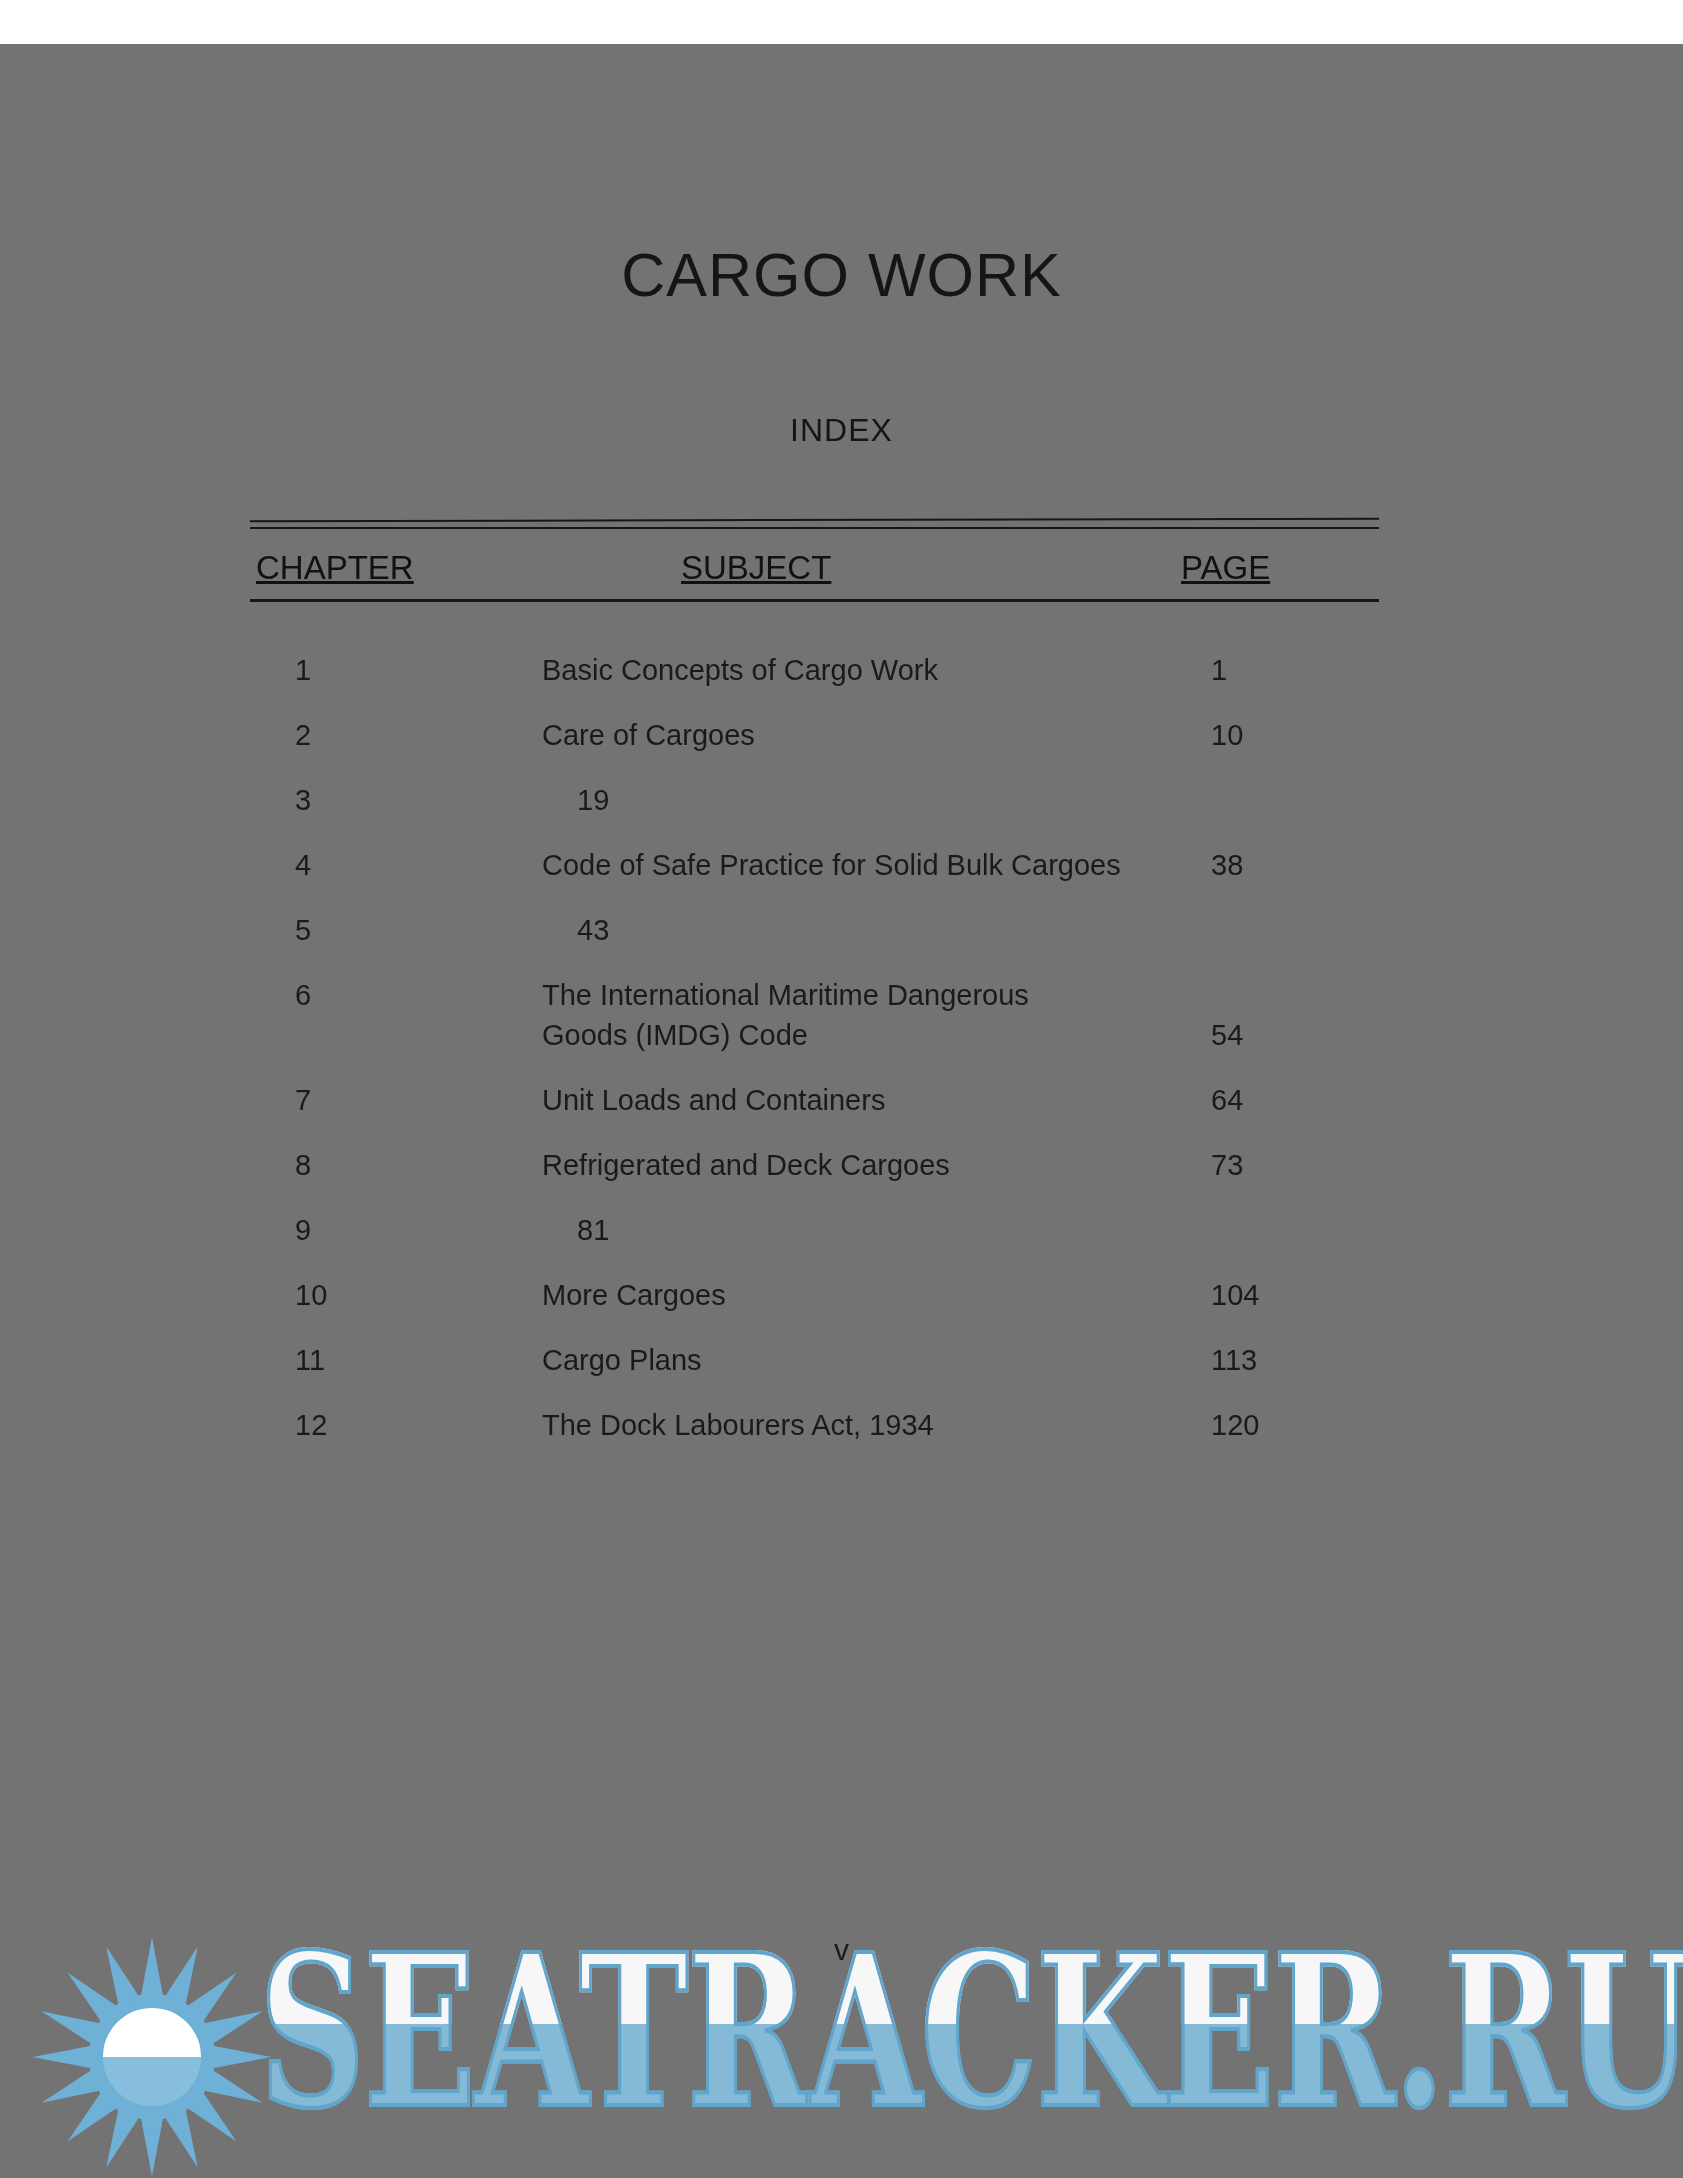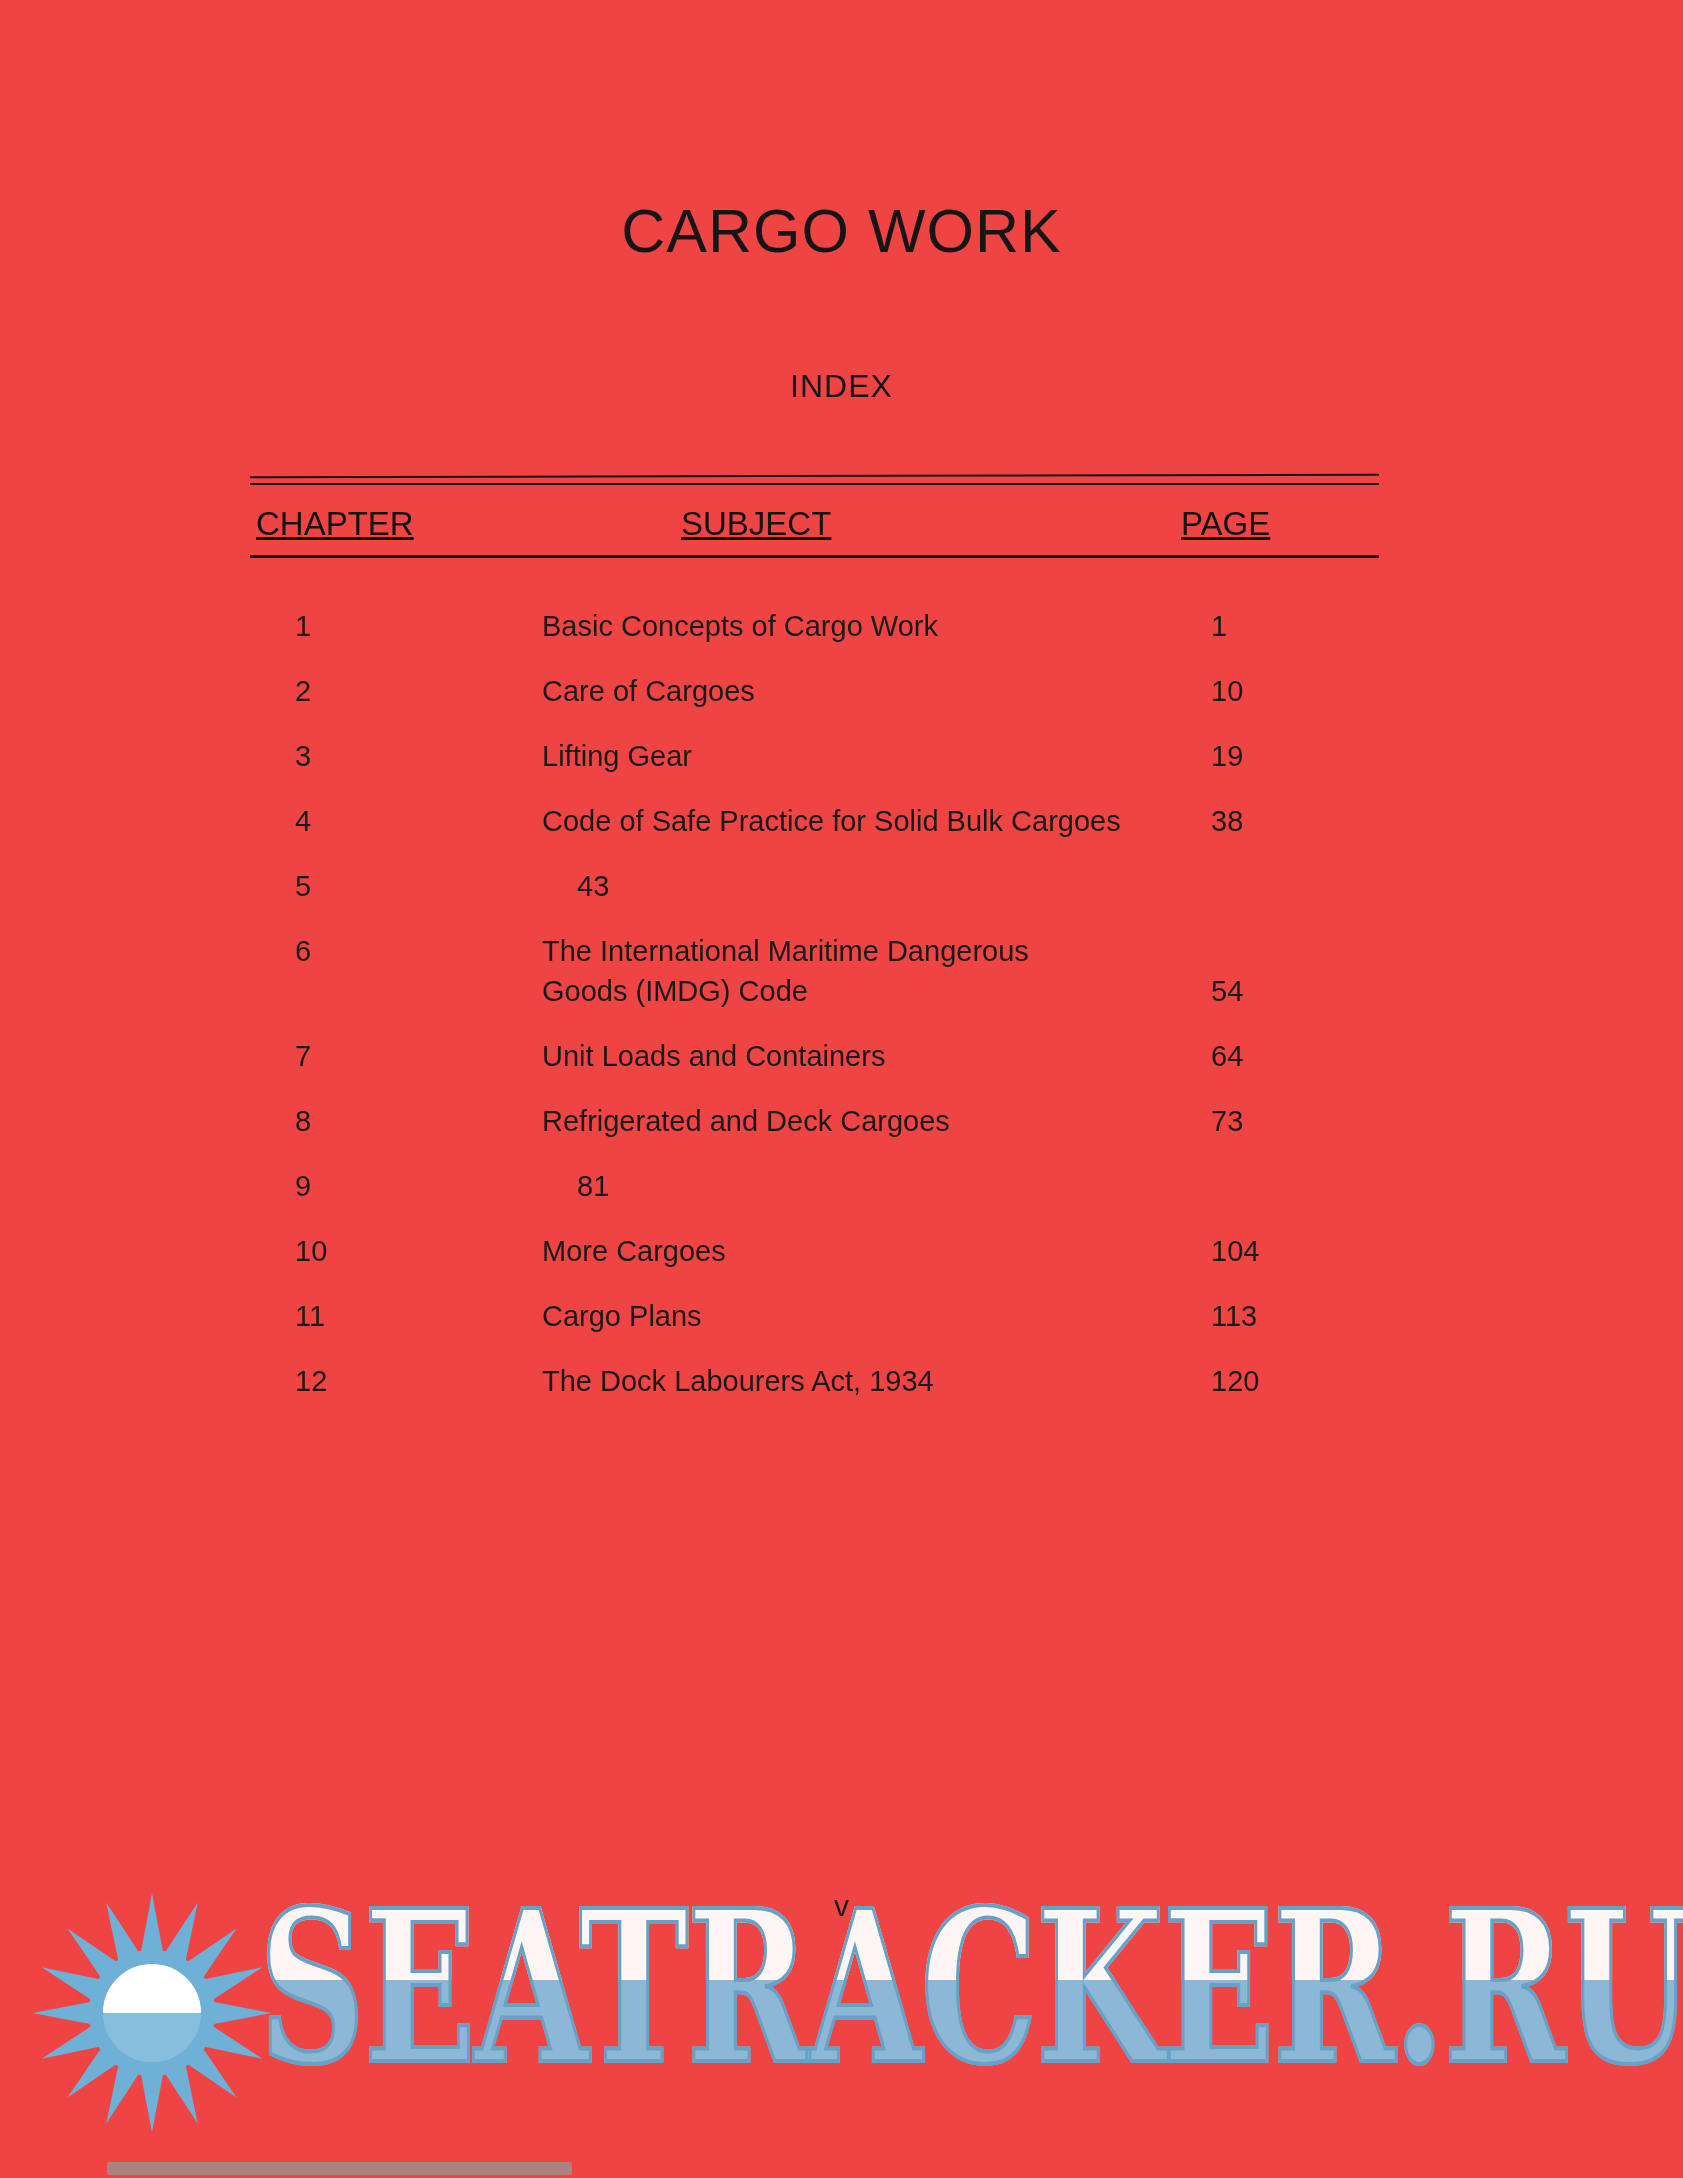--- a/index.html
+++ b/index.html
@@ -1,20 +1,20 @@
 <!DOCTYPE html>
 <html><head>
 <meta charset="utf-8">
 <style>
   html,body{margin:0;padding:0;}
   body{
     width:1683px;height:2178px;background:#ffffff;position:relative;
     font-family:"Liberation Sans", sans-serif;color:#1a1a1a;overflow:hidden;
   }
-  .page{position:absolute;inset:0;background:#ef4444;}
+  .page{position:absolute;inset:0;background:#737373;margin-top:44px;}
 
   .doc-title{
     position:absolute;top:196px;left:0;width:100%;
     text-align:center;font-size:61px;font-weight:400;letter-spacing:1px;color:#151515;
   }
   .index-heading{
     position:absolute;top:368px;left:0;width:100%;
     text-align:center;font-size:32px;font-weight:400;letter-spacing:1px;color:#151515;
   }
 
@@ -88,21 +88,20 @@
         <div class="c-subject">Basic Concepts of Cargo Work</div>
         <div class="c-page">1</div>
       </div>
       <div class="toc-row toc-grid">
         <div class="c-chapter">2</div>
         <div class="c-subject">Care of Cargoes</div>
         <div class="c-page">10</div>
       </div>
       <div class="toc-row toc-grid">
         <div class="c-chapter">3</div>
-        <div class="c-subject">Lifting Gear</div>
         <div class="c-page">19</div>
       </div>
       <div class="toc-row toc-grid">
         <div class="c-chapter">4</div>
         <div class="c-subject">Code of Safe Practice for Solid Bulk Cargoes</div>
         <div class="c-page">38</div>
       </div>
       <div class="toc-row toc-grid">
         <div class="c-chapter">5</div>
         <div class="c-page">43</div>

